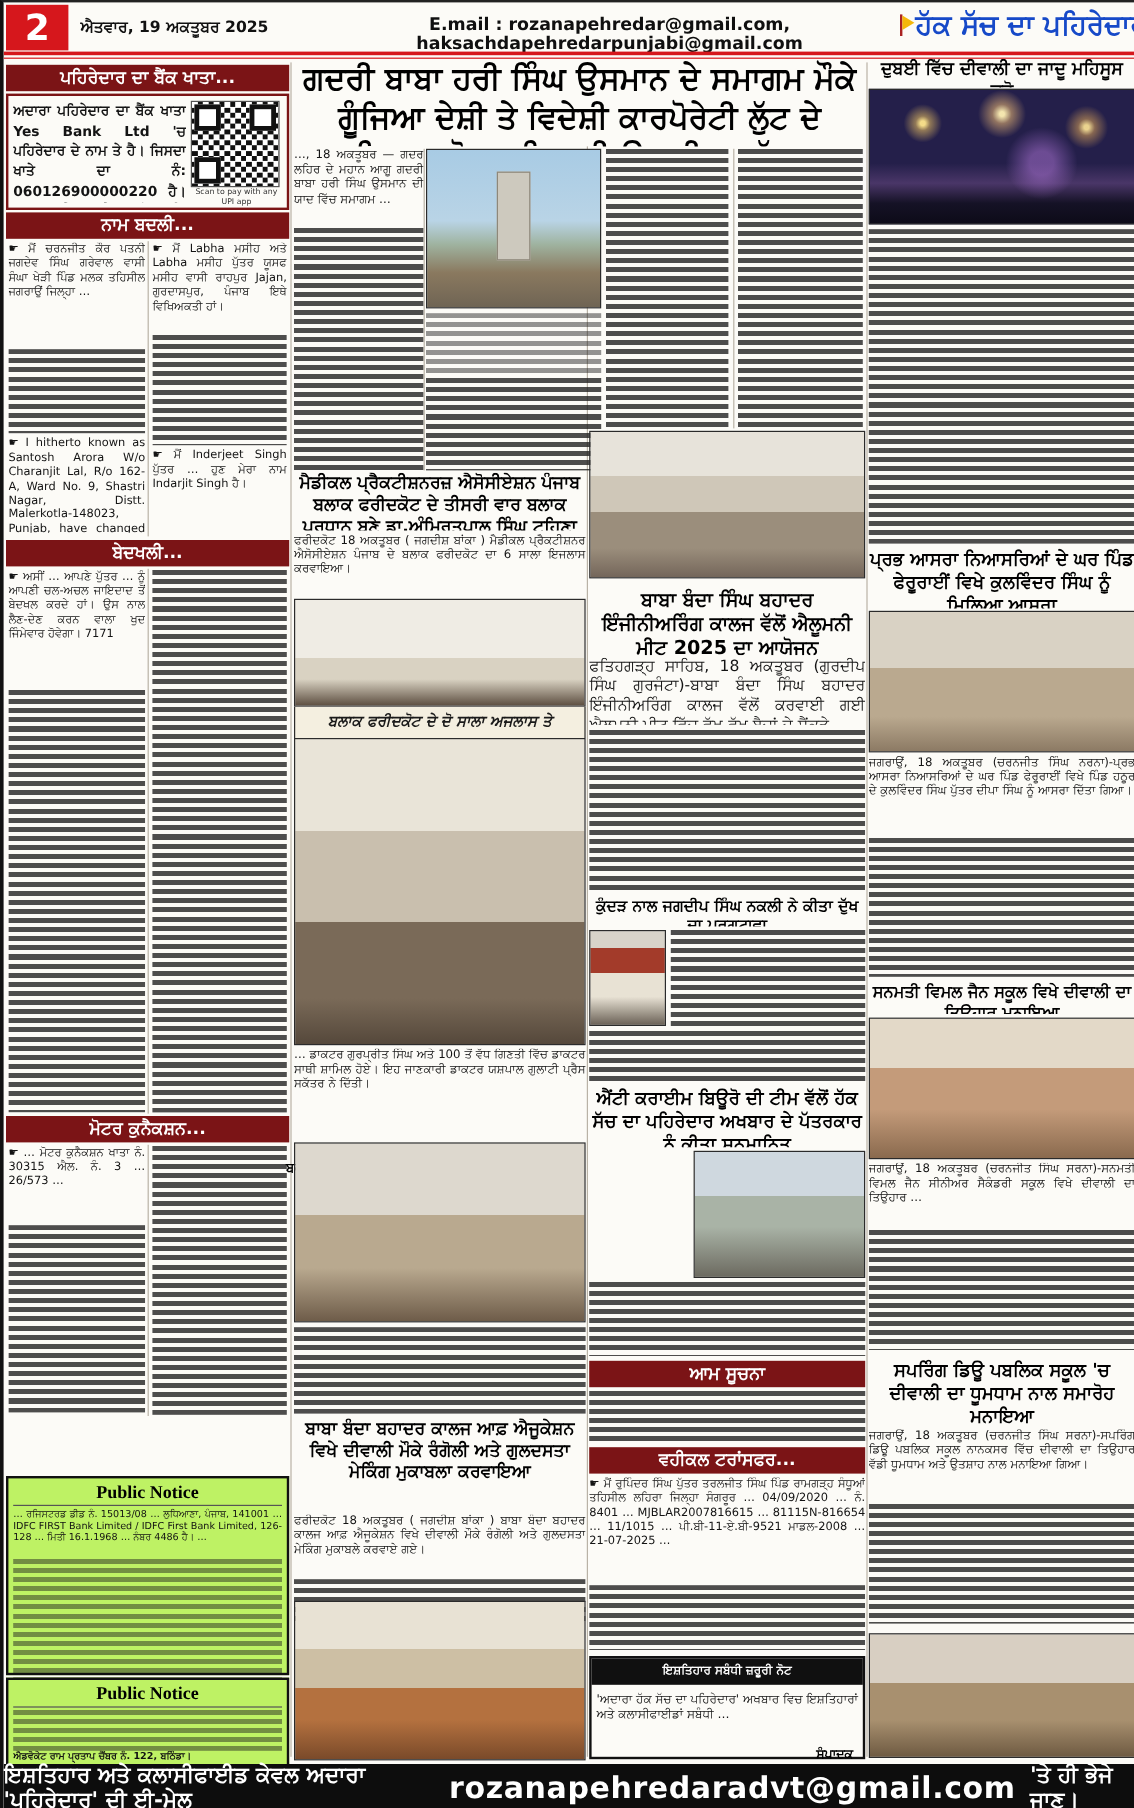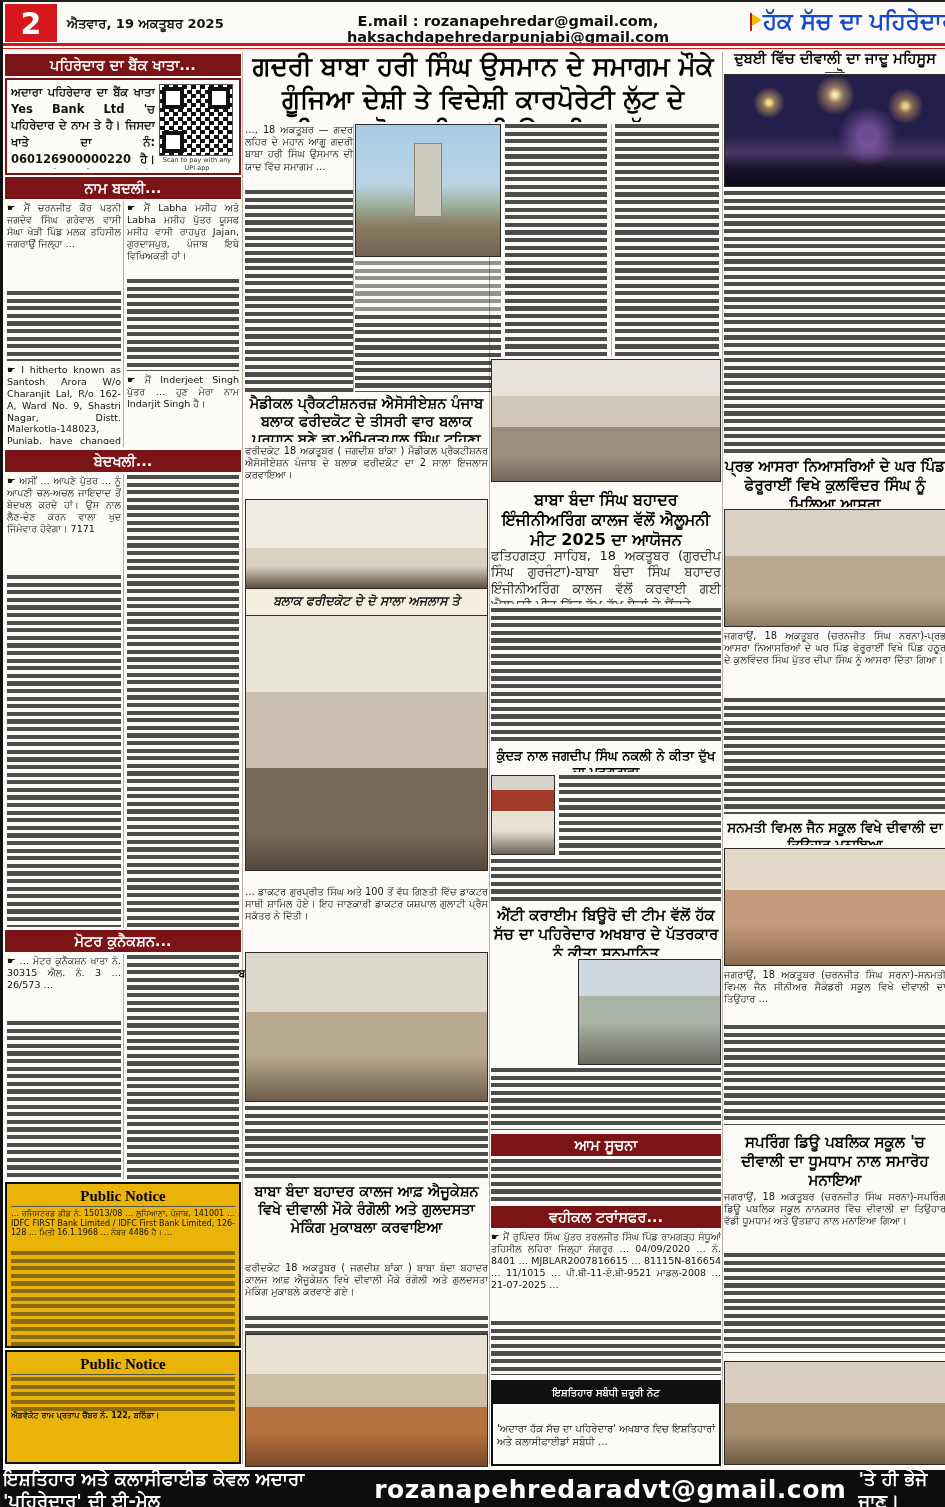--- a/index.html
+++ b/index.html
@@ -19,21 +19,21 @@
   .hbar{background:#7b1416;color:#fff;font-weight:700;text-align:center;font-size:14.5px;line-height:22px;overflow:hidden;}
   .blackbar{background:#101010;color:#fff;font-weight:700;text-align:center;font-size:13.5px;line-height:20px;overflow:hidden;}
   .headline{font-weight:800;color:#000;text-align:center;overflow:hidden;line-height:1.25;}
   .txt{color:#141414;text-align:justify;overflow:hidden;}
   .skel{background-image:repeating-linear-gradient(to bottom,rgba(24,24,24,.82) 0px,rgba(24,24,24,.82) 5.5px,transparent 5.5px,transparent 10px);}
   .skel.sm{background-image:repeating-linear-gradient(to bottom,rgba(28,28,28,.78) 0px,rgba(28,28,28,.78) 4.2px,transparent 4.2px,transparent 7.6px);}
   .skel.lt{opacity:.6;}
   .vrule{background:#b9b2a6;width:1px;}
   .photo{border:1px solid #2b2b2b;overflow:hidden;}
   .caption-strip{background:#f4efe0;color:#1a1a1a;font-weight:700;font-style:italic;font-size:12.5px;text-align:center;line-height:24px;overflow:hidden;border-left:1px solid #2b2b2b;border-right:1px solid #2b2b2b;}
-  .notice{border:2px solid #111;background:#eab308;}
+  .notice{border:2px solid #111;background:#bef264;margin-top:48px;}
   .notice .nhead{font-family:"Liberation Serif",serif;font-weight:700;font-size:15px;text-align:center;border-bottom:1px solid #555;line-height:20px;}
   .ntxt{font-size:8px;line-height:1.2;color:#111;text-align:justify;overflow:hidden;}
   .qr{position:relative;background:conic-gradient(#111 25%,#fff 0 50%,#111 0 75%,#fff 0) 0 0/9px 9px;border:1px solid #555;}
   .qr .fp{position:absolute;width:14px;height:14px;border:4px solid #111;background:#fff;}
   .pillar{position:absolute;left:58px;top:18px;width:26px;height:72px;background:#cdc9be;border:1px solid #8e887a;}
   .footer{background:#0d0d0d;color:#fff;display:flex;align-items:center;justify-content:center;gap:12px;}
   .fpre{font-weight:700;font-size:18px;}
   .femail{font-weight:800;font-size:25px;letter-spacing:.5px;}
 </style>
 </head>
@@ -121,26 +121,26 @@
     <div class="pillar"></div>
   </div>
   <div class="abs skel sm lt" style="left:352px;top:259px;width:146px;height:50px;"></div>
   <div class="abs skel sm" style="left:352px;top:313px;width:146px;height:77px;"></div>
   <div class="abs skel sm" style="left:502px;top:122px;width:102px;height:233px;"></div>
   <div class="abs skel sm" style="left:612px;top:122px;width:104px;height:233px;"></div>
 
   <div class="abs photo" style="left:488px;top:357px;width:230px;height:123px;background:linear-gradient(180deg,#e7e3da 0 30%,#cfc7b8 30% 55%,#9b8e7c 55% 80%,#74665a 100%);"></div>
 
   <div class="abs headline" style="left:242px;top:392px;width:243px;height:48px;font-size:14.5px;">ਮੈਡੀਕਲ ਪ੍ਰੈਕਟੀਸ਼ਨਰਜ਼ ਐਸੋਸੀਏਸ਼ਨ ਪੰਜਾਬ ਬਲਾਕ ਫਰੀਦਕੋਟ ਦੇ ਤੀਸਰੀ ਵਾਰ ਬਲਾਕ ਪ੍ਰਧਾਨ ਬਣੇ ਡਾ.ਅੰਮ੍ਰਿਤਪਾਲ ਸਿੰਘ ਟਹਿਣਾ</div>
-  <div class="abs txt" style="left:242px;top:443px;width:243px;height:52px;font-size:9.8px;line-height:1.25;">ਫਰੀਦਕੋਟ 18 ਅਕਤੂਬਰ ( ਜਗਦੀਸ਼ ਬਾਂਕਾ ) ਮੈਡੀਕਲ ਪ੍ਰੈਕਟੀਸ਼ਨਰ ਐਸੋਸੀਏਸ਼ਨ ਪੰਜਾਬ ਦੇ ਬਲਾਕ ਫਰੀਦਕੋਟ ਦਾ 2 ਸਾਲਾ ਇਜਲਾਸ ਕਰਵਾਇਆ।</div>
+  <div class="abs txt" style="left:242px;top:443px;width:243px;height:52px;font-size:9.8px;line-height:1.25;">ਫਰੀਦਕੋਟ 18 ਅਕਤੂਬਰ ( ਜਗਦੀਸ਼ ਬਾਂਕਾ ) ਮੈਡੀਕਲ ਪ੍ਰੈਕਟੀਸ਼ਨਰ ਐਸੋਸੀਏਸ਼ਨ ਪੰਜਾਬ ਦੇ ਬਲਾਕ ਫਰੀਦਕੋਟ ਦਾ 6 ਸਾਲਾ ਇਜਲਾਸ ਕਰਵਾਇਆ।</div>
 
   <div class="abs photo" style="left:242px;top:497px;width:243px;height:90px;background:linear-gradient(180deg,#efece4 0 55%,#d9d2c2 55% 75%,#5d4f41 100%);"></div>
   <div class="abs caption-strip" style="left:242px;top:587px;width:243px;height:26px;">ਬਲਾਕ ਫਰੀਦਕੋਟ ਦੇ ਦੋ ਸਾਲਾ ਅਜਲਾਸ ਤੇ</div>
   <div class="abs photo" style="left:242px;top:613px;width:243px;height:256px;background:linear-gradient(180deg,#e9e4d8 0 30%,#c9bfae 30% 60%,#7a6a58 60% 85%,#55483b 100%);"></div>
-  <div class="abs txt" style="left:242px;top:872px;width:243px;height:46px;font-size:9.8px;line-height:1.25;margin-top:12px;">… ਡਾਕਟਰ ਗੁਰਪ੍ਰੀਤ ਸਿੰਘ ਅਤੇ 100 ਤੋਂ ਵੱਧ ਗਿਣਤੀ ਵਿੱਚ ਡਾਕਟਰ ਸਾਥੀ ਸ਼ਾਮਿਲ ਹੋਏ। ਇਹ ਜਾਣਕਾਰੀ ਡਾਕਟਰ ਯਸ਼ਪਾਲ ਗੁਲਾਟੀ ਪ੍ਰੈਸ ਸਕੱਤਰ ਨੇ ਦਿੱਤੀ।</div>
+  <div class="abs txt" style="left:242px;top:872px;width:243px;height:46px;font-size:9.8px;line-height:1.25;">… ਡਾਕਟਰ ਗੁਰਪ੍ਰੀਤ ਸਿੰਘ ਅਤੇ 100 ਤੋਂ ਵੱਧ ਗਿਣਤੀ ਵਿੱਚ ਡਾਕਟਰ ਸਾਥੀ ਸ਼ਾਮਿਲ ਹੋਏ। ਇਹ ਜਾਣਕਾਰੀ ਡਾਕਟਰ ਯਸ਼ਪਾਲ ਗੁਲਾਟੀ ਪ੍ਰੈਸ ਸਕੱਤਰ ਨੇ ਦਿੱਤੀ।</div>
 
   <div class="abs headline" style="left:230px;top:921px;width:243px;height:26px;font-size:11px;margin-top:44px;">ਬਰਾੜ ਨੇ ਅਸ਼ੋਕ ਧੀਰ ਦੇ ਪਰਿਵਾਰ ਨਾਲ ਦੁੱਖ ਦਾ ਪ੍ਰਗਟਾਵਾ</div>
   <div class="abs photo" style="left:242px;top:950px;width:243px;height:150px;background:linear-gradient(180deg,#ddd8ce 0 40%,#b9a98f 40% 70%,#6e5c49 100%);"></div>
   <div class="abs skel sm" style="left:242px;top:1104px;width:243px;height:72px;"></div>
 
   <div class="abs headline" style="left:242px;top:1180px;width:243px;height:54px;font-size:14.5px;">ਬਾਬਾ ਬੰਦਾ ਬਹਾਦਰ ਕਾਲਜ ਆਫ਼ ਐਜੂਕੇਸ਼ਨ ਵਿਖੇ ਦੀਵਾਲੀ ਮੌਕੇ ਰੰਗੋਲੀ ਅਤੇ ਗੁਲਦਸਤਾ ਮੇਕਿੰਗ ਮੁਕਾਬਲਾ ਕਰਵਾਇਆ</div>
   <div class="abs" style="left:242px;top:1238px;width:243px;height:90px;overflow:hidden;margin-top:22px;">
     <div class="txt" style="font-size:9.8px;line-height:1.25;height:50px;">ਫਰੀਦਕੋਟ 18 ਅਕਤੂਬਰ ( ਜਗਦੀਸ਼ ਬਾਂਕਾ ) ਬਾਬਾ ਬੰਦਾ ਬਹਾਦਰ ਕਾਲਜ ਆਫ਼ ਐਜੂਕੇਸ਼ਨ ਵਿਖੇ ਦੀਵਾਲੀ ਮੌਕੇ ਰੰਗੋਲੀ ਅਤੇ ਗੁਲਦਸਤਾ ਮੇਕਿੰਗ ਮੁਕਾਬਲੇ ਕਰਵਾਏ ਗਏ।</div>
     <div class="skel sm" style="height:36px;margin-top:4px;"></div>
   </div>
@@ -165,21 +165,21 @@
   <div class="abs skel sm" style="left:488px;top:1157px;width:230px;height:44px;"></div>
 
   <div class="abs hbar" style="left:488px;top:1204px;width:230px;height:22px;">ਵਹੀਕਲ ਟਰਾਂਸਫਰ...</div>
   <div class="abs" style="left:488px;top:1229px;width:230px;height:146px;overflow:hidden;">
     <div class="txt" style="font-size:9.5px;line-height:1.25;height:86px;">☛ ਮੈਂ ਰੁਪਿੰਦਰ ਸਿੰਘ ਪੁੱਤਰ ਤਰਲਜੀਤ ਸਿੰਘ ਪਿੰਡ ਰਾਮਗੜ੍ਹ ਸੰਧੂਆਂ ਤਹਿਸੀਲ ਲਹਿਰਾ ਜਿਲ੍ਹਾ ਸੰਗਰੂਰ … 04/09/2020 … ਨੰ. 8401 … MJBLAR2007816615 … 81115N-816654 … 11/1015 … ਪੀ.ਬੀ-11-ਏ.ਬੀ-9521 ਮਾਡਲ-2008 … 21-07-2025 …</div>
     <div class="skel sm" style="height:54px;margin-top:4px;"></div>
   </div>
 
   <div class="abs" style="left:488px;top:1378px;width:230px;height:86px;border:2px solid #111;">
     <div class="blackbar" style="height:22px;font-size:10px;line-height:22px;">ਇਸ਼ਤਿਹਾਰ ਸਬੰਧੀ ਜ਼ਰੂਰੀ ਨੋਟ</div>
-    <div class="txt" style="font-size:10px;line-height:1.3;height:40px;padding:18px 4px;">'ਅਦਾਰਾ ਹੱਕ ਸੱਚ ਦਾ ਪਹਿਰੇਦਾਰ' ਅਖਬਾਰ ਵਿਚ ਇਸ਼ਤਿਹਾਰਾਂ ਅਤੇ ਕਲਾਸੀਫਾਈਡਾਂ ਸਬੰਧੀ …</div>
+    <div class="txt" style="font-size:10px;line-height:1.3;height:40px;padding:6px 4px;">'ਅਦਾਰਾ ਹੱਕ ਸੱਚ ਦਾ ਪਹਿਰੇਦਾਰ' ਅਖਬਾਰ ਵਿਚ ਇਸ਼ਤਿਹਾਰਾਂ ਅਤੇ ਕਲਾਸੀਫਾਈਡਾਂ ਸਬੰਧੀ …</div>
     <div style="font-size:10.5px;font-weight:700;text-align:right;padding-right:8px;">ਸੰਪਾਦਕ</div>
   </div>
 
   <div class="abs headline" style="left:721px;top:47px;width:222px;height:24px;font-size:14.5px;">ਦੁਬਈ ਵਿੱਚ ਦੀਵਾਲੀ ਦਾ ਜਾਦੂ ਮਹਿਸੂਸ ਕਰੋ</div>
   <div class="abs photo" style="left:721px;top:72px;width:222px;height:113px;background-color:#1d1a3a;background-image:radial-gradient(circle at 20% 25%,rgba(255,230,140,.95) 0 2px,rgba(255,210,100,.5) 6px,transparent 16px),radial-gradient(circle at 50% 18%,rgba(255,240,180,.95) 0 2px,rgba(255,200,120,.5) 8px,transparent 20px),radial-gradient(circle at 82% 28%,rgba(255,230,150,.9) 0 2px,rgba(255,190,90,.45) 7px,transparent 18px),radial-gradient(circle at 65% 55%,rgba(180,120,220,.5) 0 10px,transparent 30px),linear-gradient(180deg,#241f4a 0 55%,#4a3668 70%,#151226 85%,#0d0b18 100%);"></div>
   <div class="abs skel sm" style="left:721px;top:189px;width:222px;height:262px;"></div>
 
   <div class="abs headline" style="left:721px;top:455px;width:222px;height:50px;font-size:15px;">ਪ੍ਰਭ ਆਸਰਾ ਨਿਆਸਰਿਆਂ ਦੇ ਘਰ ਪਿੰਡ ਫੇਰੂਰਾਈਂ ਵਿਖੇ ਕੁਲਵਿੰਦਰ ਸਿੰਘ ਨੂੰ ਮਿਲਿਆ ਆਸਰਾ</div>
   <div class="abs photo" style="left:721px;top:507px;width:222px;height:118px;background:linear-gradient(180deg,#d9d2c4 0 40%,#baa98f 40% 75%,#8c7a64 100%);"></div>
   <div class="abs" style="left:721px;top:628px;width:222px;height:186px;overflow:hidden;">

